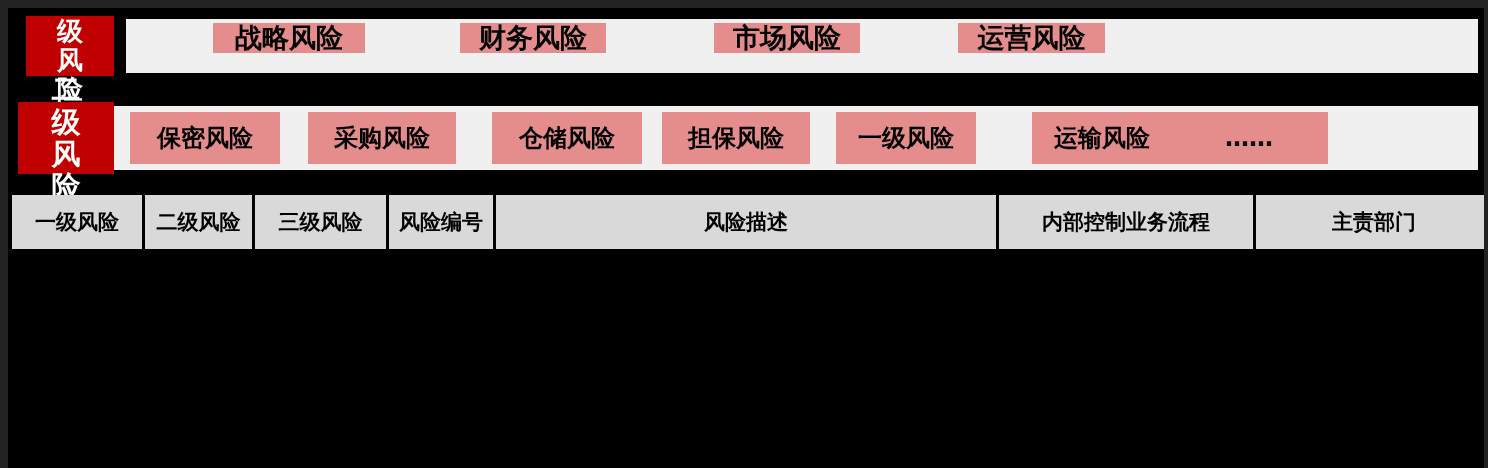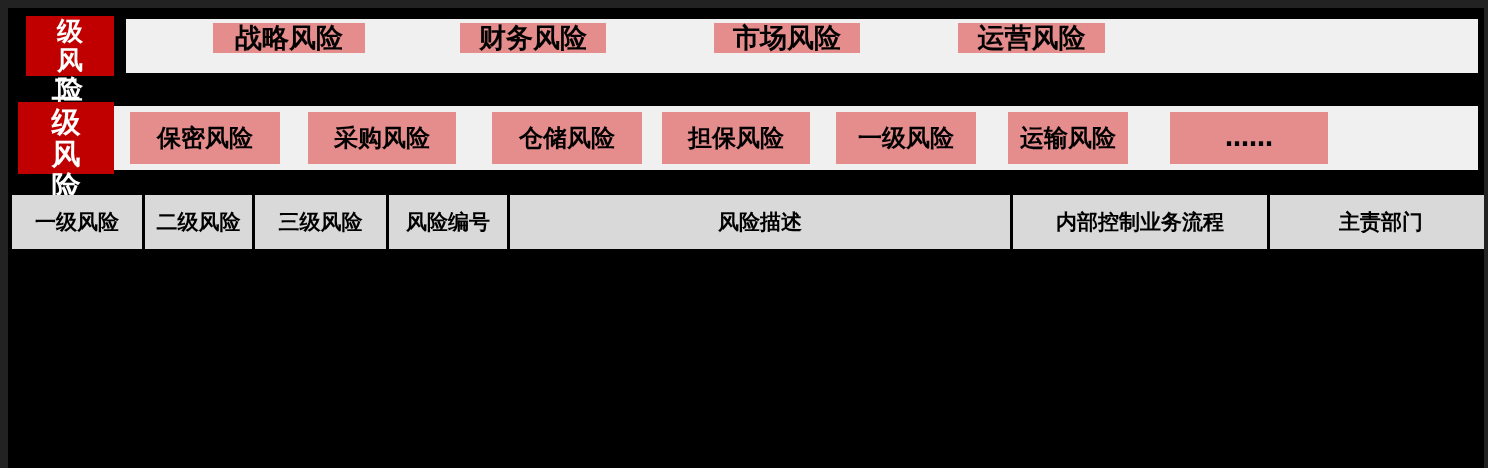--- a/index.html
+++ b/index.html
@@ -104,27 +104,27 @@
   <div class="band band-l2">
     <div class="red-tag">
       <span class="tag-text">二级风险</span>
     </div>
     <div class="track"></div>
     <div class="pill" style="left:122px;width:150px">保密风险</div>
     <div class="pill" style="left:300px;width:148px">采购风险</div>
     <div class="pill" style="left:484px;width:150px">仓储风险</div>
     <div class="pill" style="left:654px;width:148px">担保风险</div>
     <div class="pill" style="left:828px;width:140px">一级风险</div>
-    <div class="pill" style="left:1000px;width:120px">运输风险</div>
+    <div class="pill" style="left:1024px;width:140px">运输风险</div>
     <div class="pill" style="left:1162px;width:158px">……</div>
   </div>
 
   <div class="header-row">
     <div class="header-cell" style="width:130px">一级风险</div>
     <div class="header-cell" style="width:107px">二级风险</div>
     <div class="header-cell" style="width:131px">三级风险</div>
-    <div class="header-cell" style="width:118px">风险编号</div>
+    <div class="header-cell" style="width:104px">风险编号</div>
     <div class="header-cell" style="width:500px">风险描述</div>
     <div class="header-cell" style="width:254px">内部控制业务流程</div>
     <div class="header-cell" style="width:127px">主责部门</div>
   </div>
 
 </div>
 
 </body></html>

